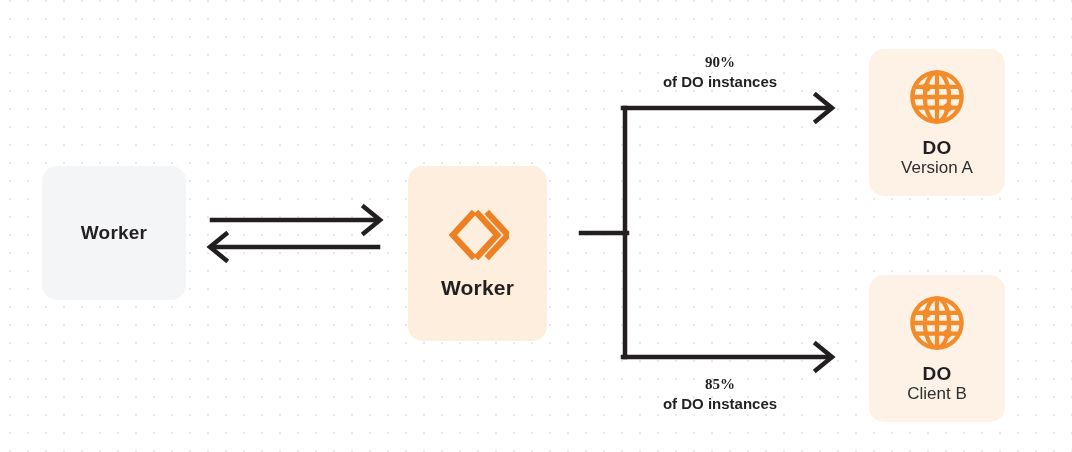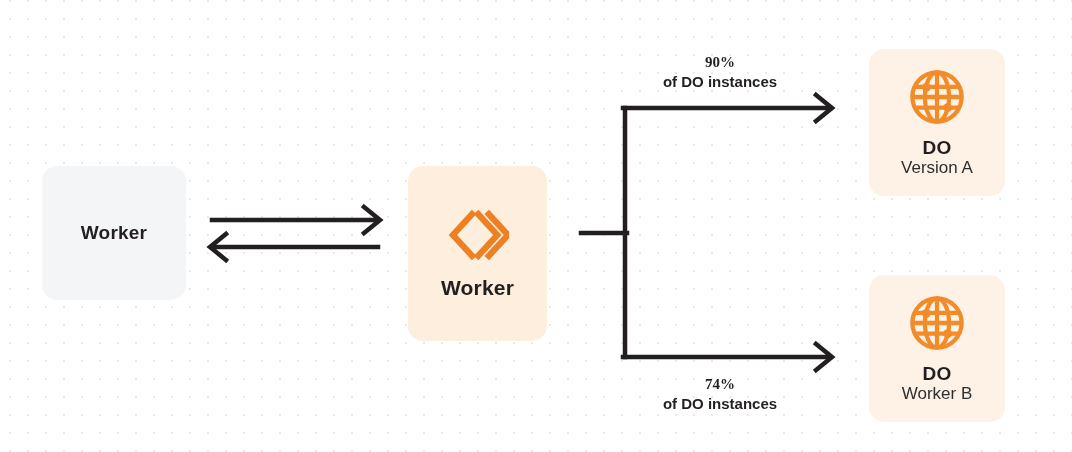--- a/index.html
+++ b/index.html
@@ -192,26 +192,26 @@
           <line x1="30" y1="4.5" x2="30" y2="55.5"></line>
           <line x1="6.5" y1="19.5" x2="53.5" y2="19.5"></line>
           <line x1="4.5" y1="30" x2="55.5" y2="30"></line>
           <line x1="6.5" y1="41" x2="53.5" y2="41"></line>
         </g>
         <circle cx="19" cy="20" r="4.6" fill="#f28b29"></circle>
         <circle cx="41" cy="41" r="4.6" fill="#f28b29"></circle>
       </svg>
     </span>
     <div class="node-title node-title-do">DO</div>
-    <div class="node-sub">Worker B</div>
+    <div class="node-sub">Client B</div>
   </div>
 
   <div class="edge-label label-top">
     <span class="pct">90%</span>
     <span class="desc">of DO instances</span>
   </div>
 
   <div class="edge-label label-bottom">
-    <span class="pct">74%</span>
+    <span class="pct">85%</span>
     <span class="desc">of DO instances</span>
   </div>
 
 </div>
 
 </body></html>

